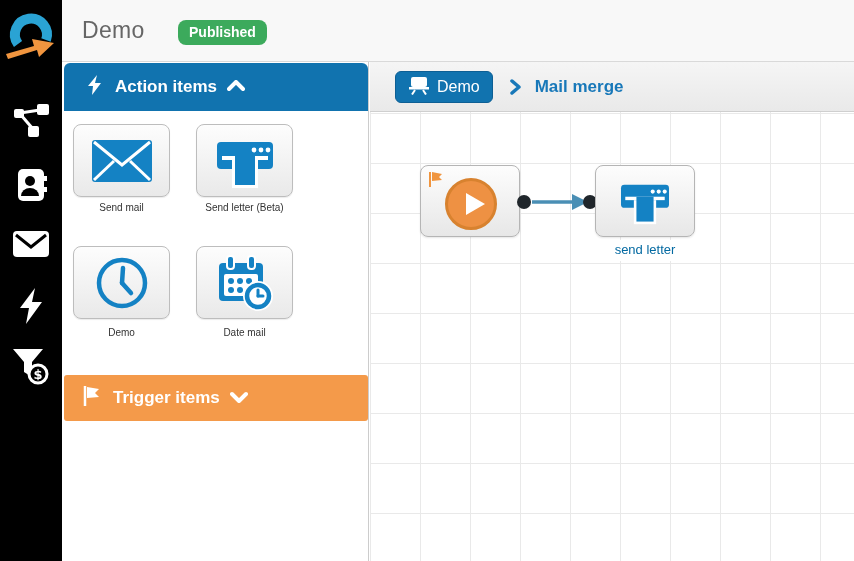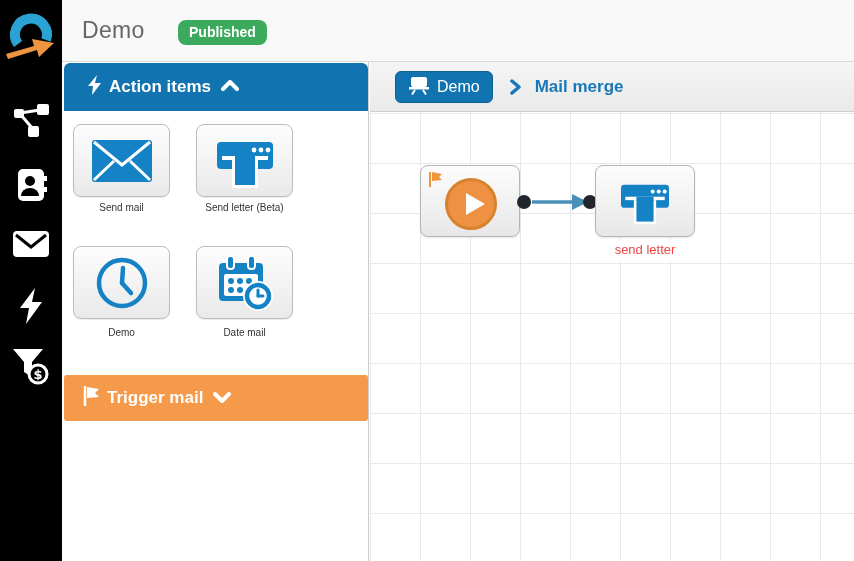--- a/index.html
+++ b/index.html
@@ -36,21 +36,21 @@
     position:absolute; left:62px; top:62px; width:307px; height:499px;
     background:#ffffff; border-right:1px solid #cccccc; z-index:20;
   }
   .panel-header {
     position:absolute; left:2px; right:0; height:48px;
     color:#ffffff; font-size:17px; font-weight:bold;
     display:flex; align-items:center; cursor:pointer;
   }
   .panel-header.action { top:1px; background:#1173af; border-radius:6px 6px 0 0; padding-left:24px; }
   .panel-header.trigger { top:313px; background:#f49a4a; border-radius:3px; padding-left:18px; height:46px; }
-  .panel-header .hdr-label { margin:0 10px 0 7px;text-align:center; }
+  .panel-header .hdr-label { margin:0 10px 0 13px;text-align:center; }
 
   .item-card {
     position:absolute; width:97px; height:73px;
     background:linear-gradient(#fdfdfd,#e9e9e9);
     border:1px solid #bdbdbd; border-radius:8px;
     display:flex; align-items:center; justify-content:center;
     cursor:pointer; box-shadow:0 1px 1px rgba(0,0,0,.08);
   }
   .item-label {
     position:absolute; width:97px; text-align:center;
@@ -105,21 +105,21 @@
     border-bottom:11px solid transparent;
   }
   .node-flag { position:absolute; left:7px; top:5px; }
 
   .conn-dot {
     position:absolute; width:14px; height:14px; border-radius:50%;
     background:#20262b; cursor:pointer;
   }
   .node-label {
     position:absolute; left:225px; top:128px; width:100px;
-    text-align:center; font-size:13px; color:#ef4444;
+    text-align:center; font-size:13px; color:#0369a1;
     background:#ffffff; padding:2px 0 4px;
   }
 </style>
 </head>
 <body>
 
 <div class="app-sidebar">
   <div class="nav-icon" style="top:4px;">
     <svg width="54" height="58" viewBox="0 0 54 58">
       <path d="M14 40 A16 16 0 1 1 42 36" fill="none" stroke="#2aa3d4" stroke-width="10"></path>
@@ -234,21 +234,21 @@
   <div class="item-label" style="left:11px; top:263px;">Demo</div>
   <div class="item-label" style="left:134px; top:263px;">Date mail</div>
 
   <div class="panel-header trigger">
     <span>
       <svg width="18" height="22" viewBox="0 0 18 22">
         <line x1="3" y1="1" x2="3" y2="21" stroke="#ffffff" stroke-width="2.5"></line>
         <polygon points="5,2 17,4 13,8 17,12 5,13" fill="#ffffff"></polygon>
       </svg>
     </span>
-    <span class="hdr-label">Trigger mail</span>
+    <span class="hdr-label">Trigger items</span>
     <span>
       <svg width="18" height="12" viewBox="0 0 18 12">
           <polyline points="2,3 9,10 16,3" fill="none" stroke="#ffffff" stroke-width="4" stroke-linecap="round" stroke-linejoin="round"></polyline>
         </svg>
     </span>
   </div>
 </div>
 
 <div class="canvas">
 

